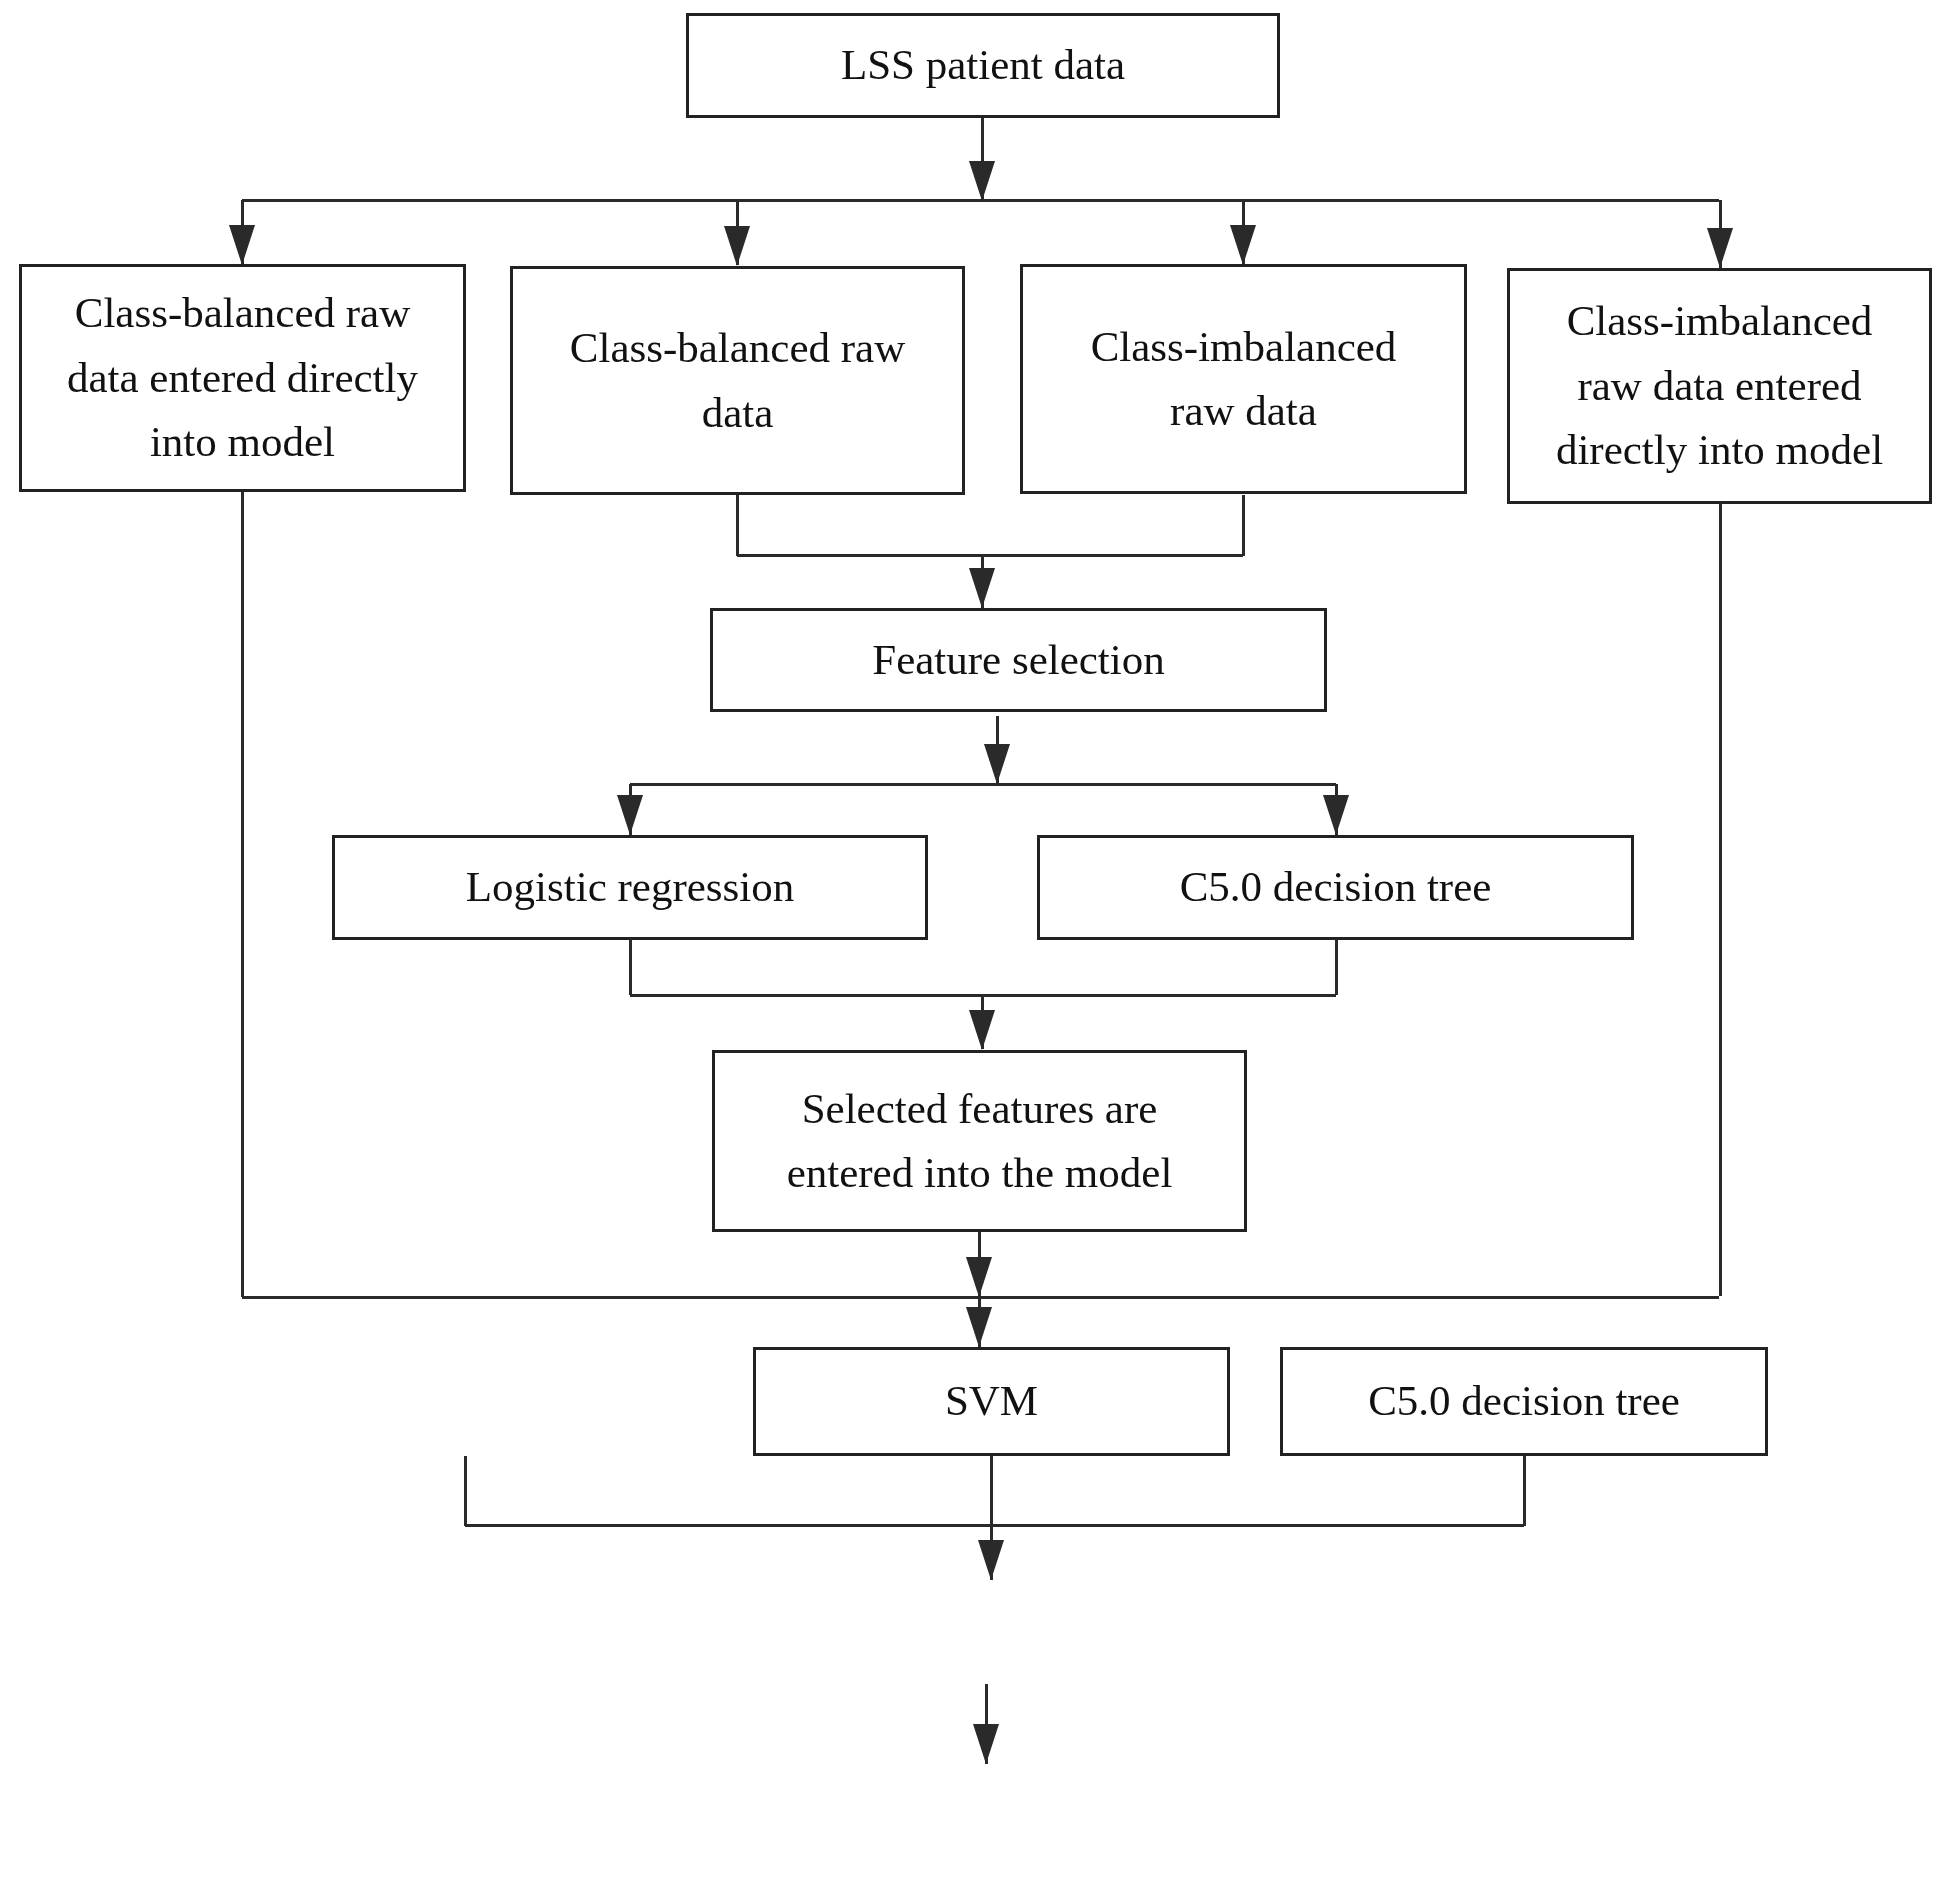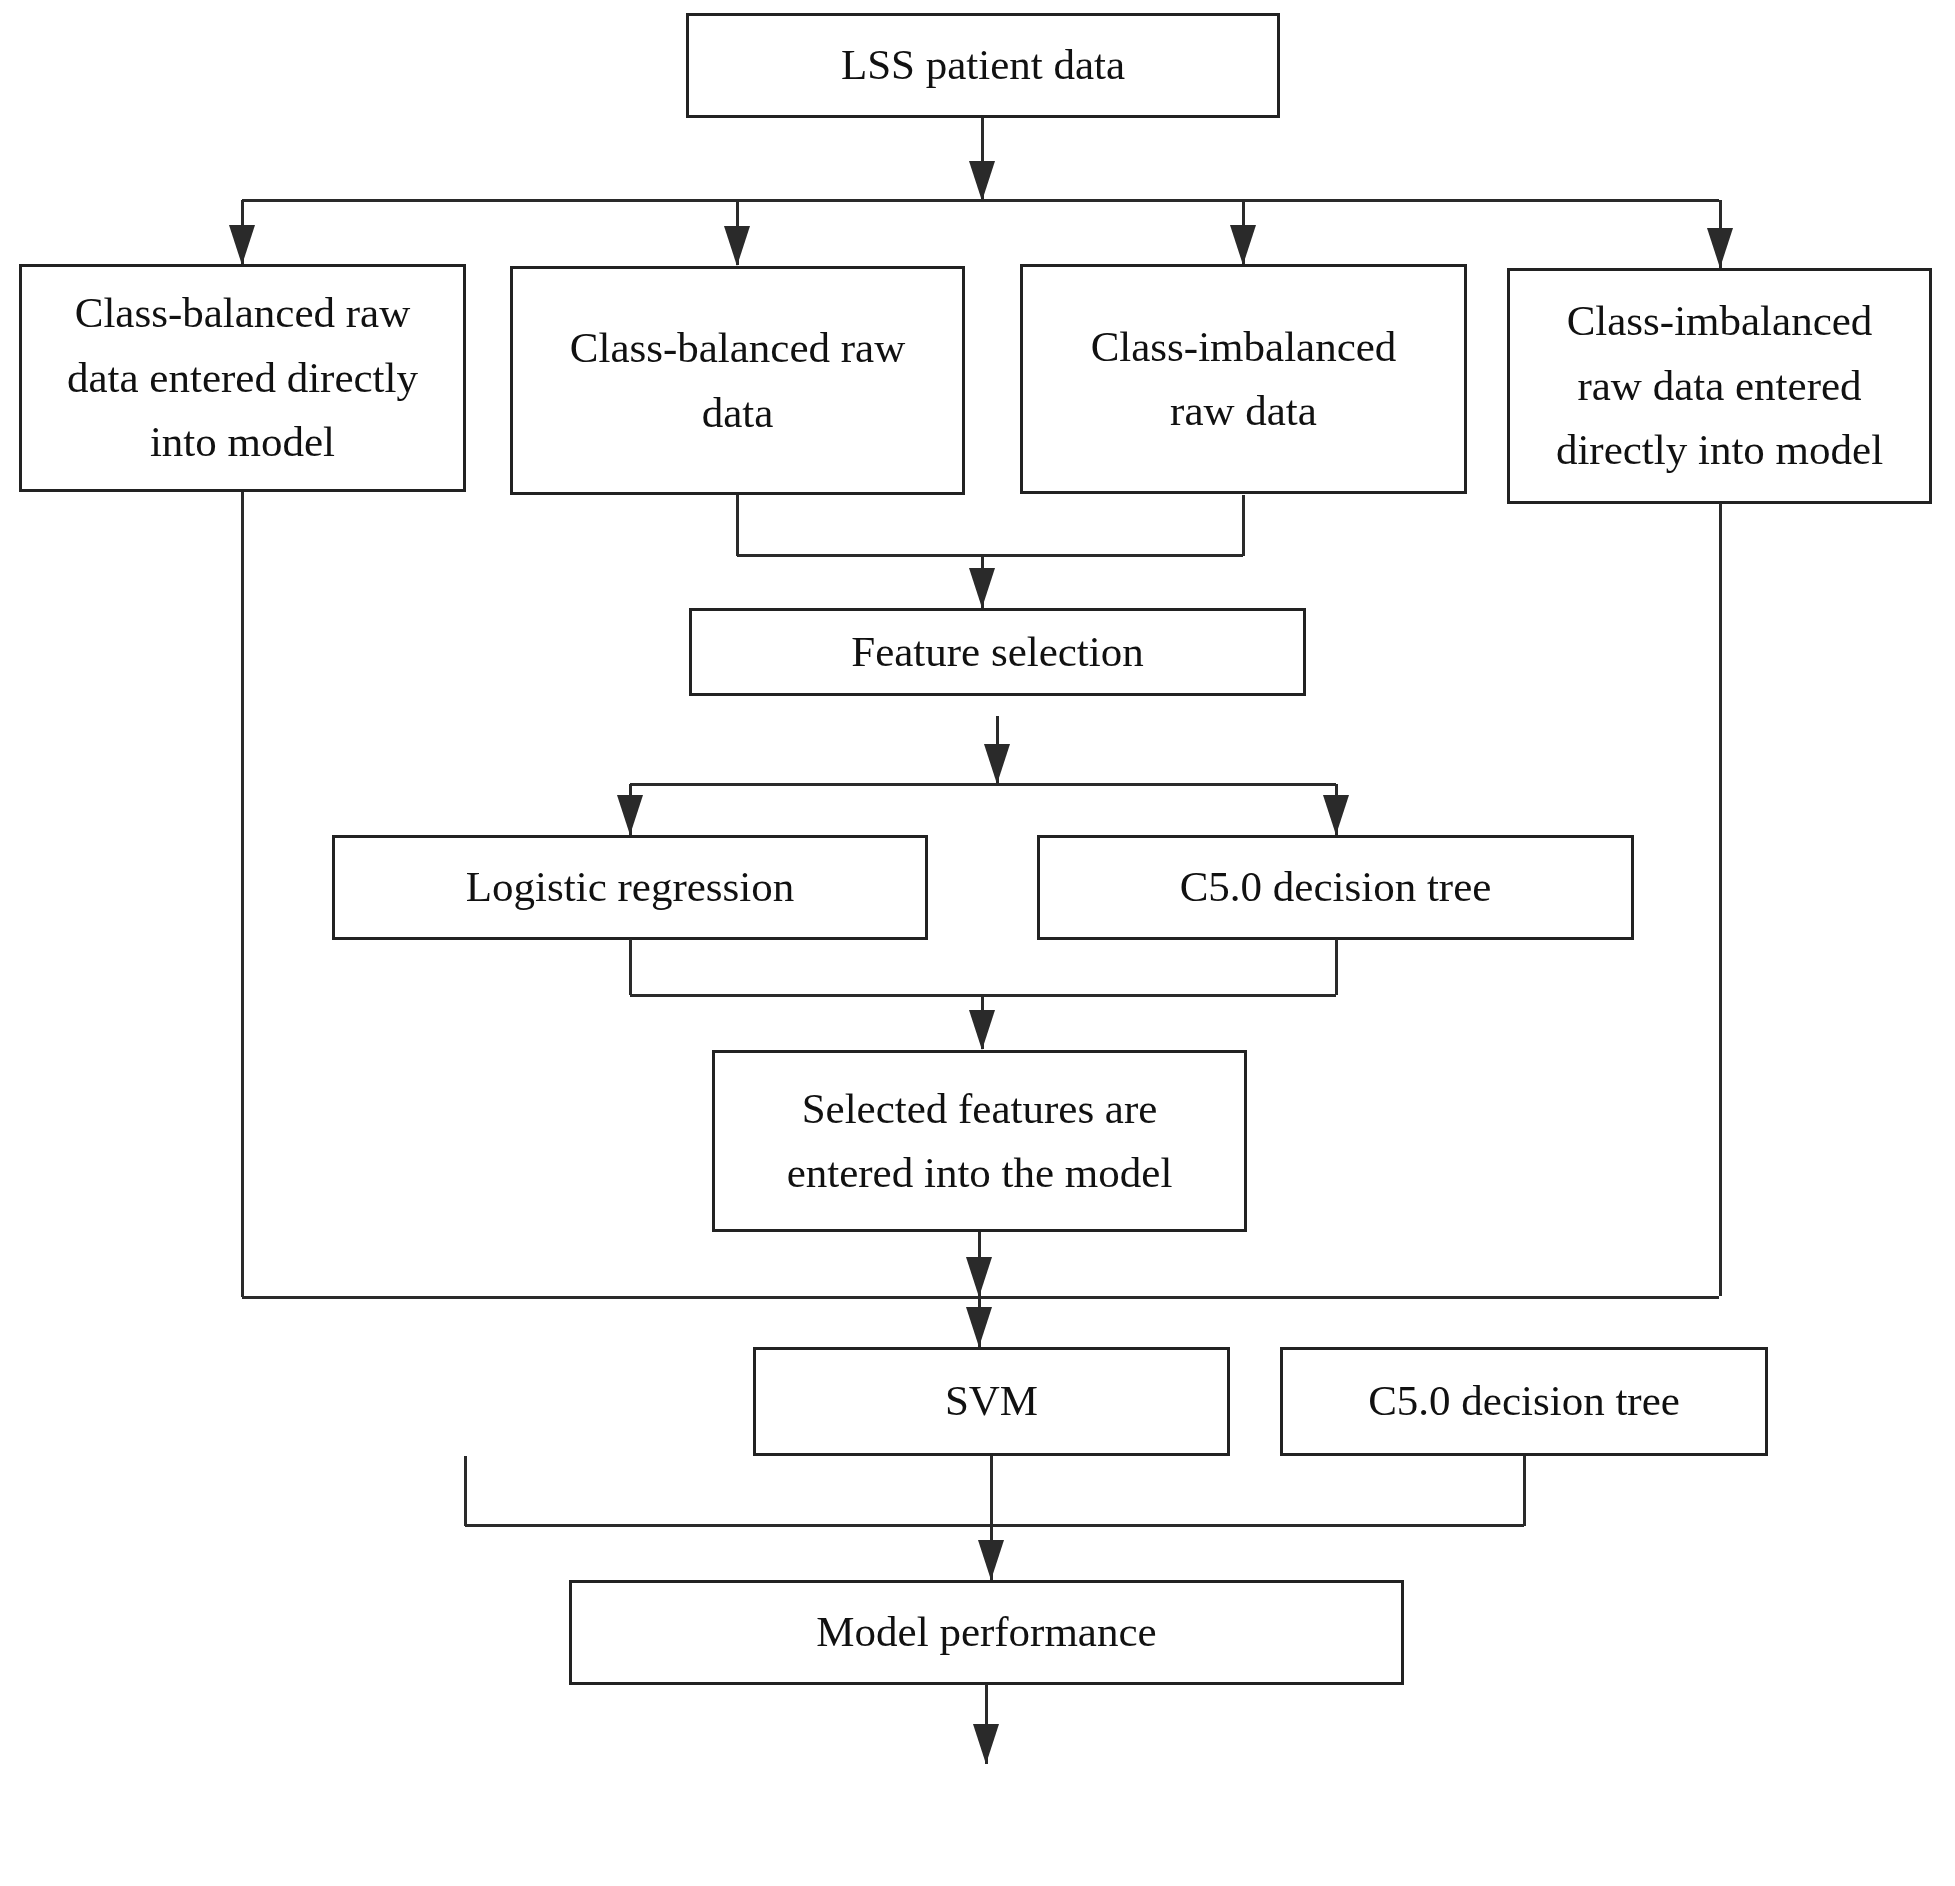--- a/index.html
+++ b/index.html
@@ -63,35 +63,34 @@
   <div class="node" style="left:510px;top:266px;width:455px;height:229px">Class-balanced raw
 data</div>
 
   <div class="node" style="left:1020px;top:264px;width:447px;height:230px">Class-imbalanced
 raw data</div>
 
   <div class="node" style="left:1507px;top:268px;width:425px;height:236px">Class-imbalanced
 raw data entered
 directly into model</div>
 
-  <div class="node" style="left:689px;top:608px;width:617px;height:88px">Feature selection</div>
+  <div class="node" style="left:710px;top:608px;width:617px;height:104px">Feature selection</div>
 
   <div class="node" style="left:332px;top:835px;width:596px;height:105px">Logistic regression</div>
 
   <div class="node" style="left:1037px;top:835px;width:597px;height:105px">C5.0 decision tree</div>
 
   <div class="node" style="left:712px;top:1050px;width:535px;height:182px">Selected features are
 entered into the model</div>
 
 
   <div class="node" style="left:753px;top:1347px;width:477px;height:109px">SVM</div>
 
   <div class="node" style="left:1280px;top:1347px;width:488px;height:109px">C5.0 decision tree</div>
 
-  <div class="node" style="left:569px;top:1580px;width:835px;height:105px">Model performance</div>
 
 
   <div class="vline" style="left:981px;top:118px;height:83px"></div>
   <div class="ah" style="left:969px;top:161px"></div>
 
   <div class="hline" style="left:242px;top:199px;width:1477px"></div>
 
   <div class="vline" style="left:241px;top:200px;height:64px"></div>
   <div class="ah" style="left:229px;top:225px"></div>
 

